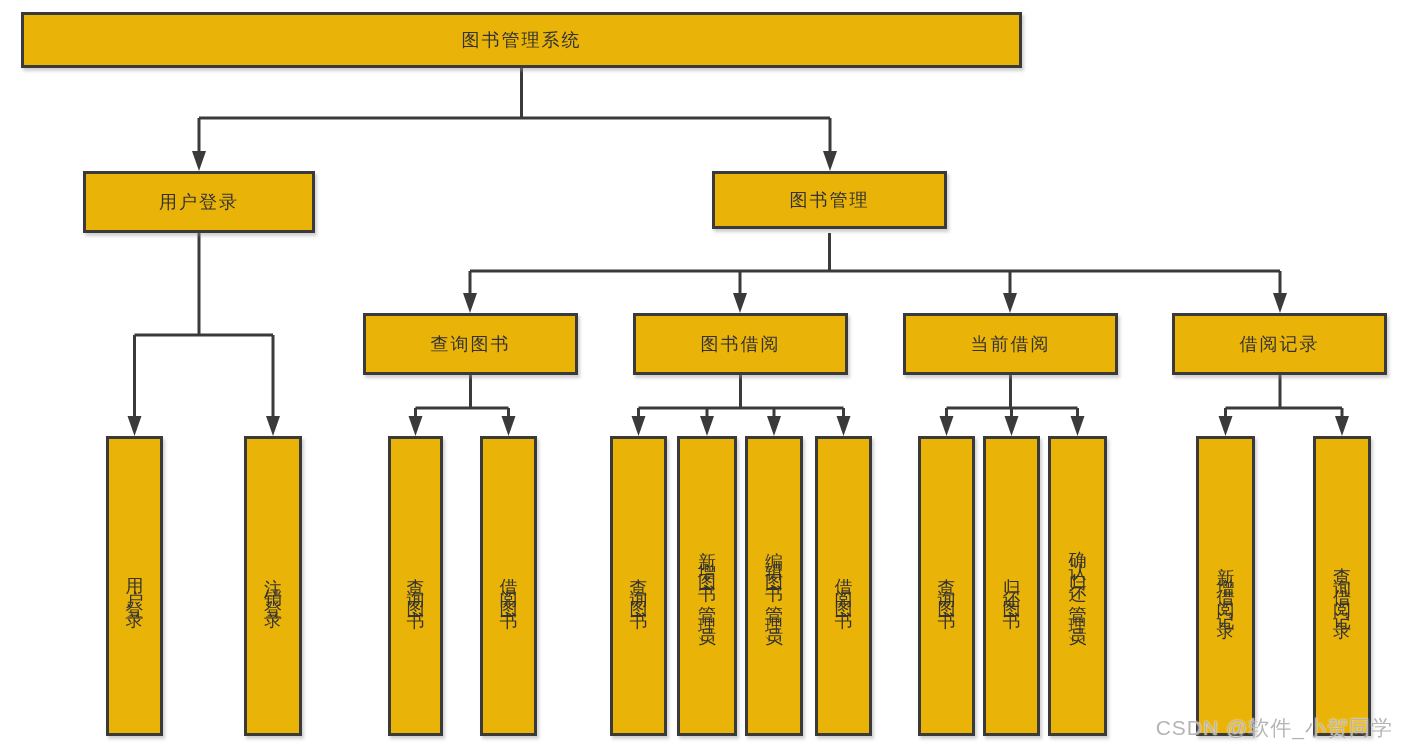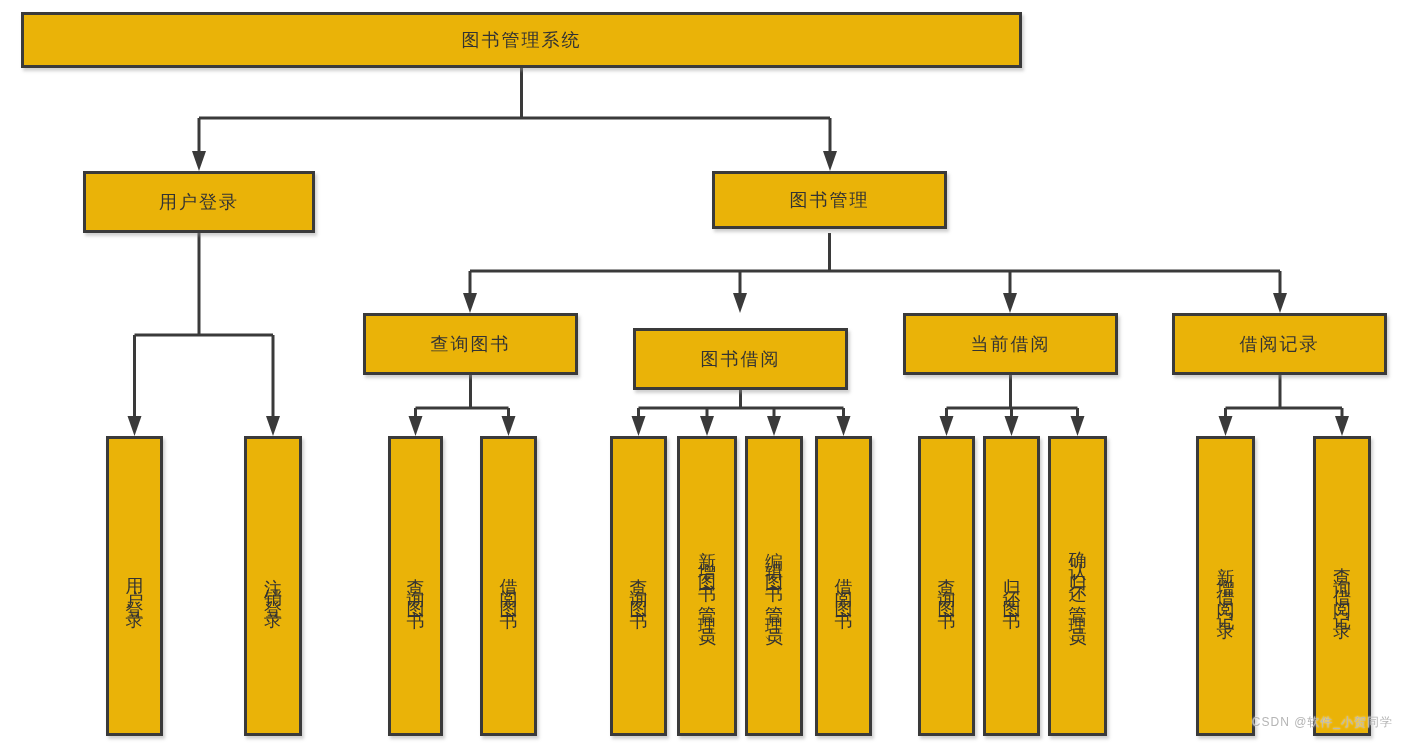--- a/index.html
+++ b/index.html
@@ -38,21 +38,21 @@
     writing-mode: vertical-rl;
     text-orientation: mixed;
     letter-spacing: 11px;
     white-space: normal;
   }
 
   .watermark {
     position: absolute;
     right: 12px;
     top: 714px;
-    font-size: 12px;
+    font-size: 21px;
     letter-spacing: 1px;
     color: #b5b5b5;
     text-shadow: 0 0 2px #ffffff;
     pointer-events: none;
   }
 </style>
 </head>
 <body>
 
 <div class="canvas">
@@ -108,21 +108,21 @@
       <polygon points="1225.5,436 1218.5,416 1232.5,416" fill="#3a3a3a"></polygon>
       <polyline points="1225.5,408 1225.5,420" fill="none" stroke="#3a3a3a" stroke-width="3"></polyline>
       <polygon points="1342,436 1335,416 1349,416" fill="#3a3a3a"></polygon>
       <polyline points="1342,408 1342,420" fill="none" stroke="#3a3a3a" stroke-width="3"></polyline>
     </svg>
   <div id="node-layer">
       <div class="box h" style="left: 21px; top: 12px; width: 1001px; height: 56px; border-color: rgb(58, 58, 58); color: rgb(51, 51, 51);">图书管理系统</div>
       <div class="box h" style="left: 83px; top: 171px; width: 232px; height: 62px; border-color: rgb(58, 58, 58); color: rgb(51, 51, 51);">用户登录</div>
       <div class="box h" style="left: 712px; top: 171px; width: 235px; height: 58px; border-color: rgb(58, 58, 58); color: rgb(51, 51, 51);">图书管理</div>
       <div class="box h" style="left: 363px; top: 313px; width: 215px; height: 62px; border-color: rgb(58, 58, 58); color: rgb(51, 51, 51);">查询图书</div>
-      <div class="box h" style="left: 633px; top: 313px; width: 215px; height: 62px; border-color: rgb(58, 58, 58); color: rgb(51, 51, 51); margin-top: 15px;">图书借阅</div>
+      <div class="box h" style="left: 633px; top: 313px; width: 215px; height: 62px; border-color: rgb(58, 58, 58); color: rgb(51, 51, 51);">图书借阅</div>
       <div class="box h" style="left: 903px; top: 313px; width: 215px; height: 62px; border-color: rgb(58, 58, 58); color: rgb(51, 51, 51);">当前借阅</div>
       <div class="box h" style="left: 1172px; top: 313px; width: 215px; height: 62px; border-color: rgb(58, 58, 58); color: rgb(51, 51, 51);">借阅记录</div>
       <div class="box v" style="left: 106px; top: 436px; width: 57px; height: 300px; border-color: rgb(58, 58, 58); color: rgb(51, 51, 51);">用户登录</div>
       <div class="box v" style="left: 244px; top: 436px; width: 58px; height: 300px; border-color: rgb(58, 58, 58); color: rgb(51, 51, 51);">注销登录</div>
       <div class="box v" style="left: 388px; top: 436px; width: 55px; height: 300px; border-color: rgb(58, 58, 58); color: rgb(51, 51, 51);">查询图书</div>
       <div class="box v" style="left: 480px; top: 436px; width: 57px; height: 300px; border-color: rgb(58, 58, 58); color: rgb(51, 51, 51);">借阅图书</div>
       <div class="box v" style="left: 610px; top: 436px; width: 57px; height: 300px; border-color: rgb(58, 58, 58); color: rgb(51, 51, 51);">查询图书</div>
       <div class="box v" style="left: 677px; top: 436px; width: 60px; height: 300px; border-color: rgb(58, 58, 58); color: rgb(51, 51, 51);">新增图书（管理员）</div>
       <div class="box v" style="left: 745px; top: 436px; width: 58px; height: 300px; border-color: rgb(58, 58, 58); color: rgb(51, 51, 51);">编辑图书（管理员）</div>
       <div class="box v" style="left: 815px; top: 436px; width: 57px; height: 300px; border-color: rgb(58, 58, 58); color: rgb(51, 51, 51);">借阅图书</div>

